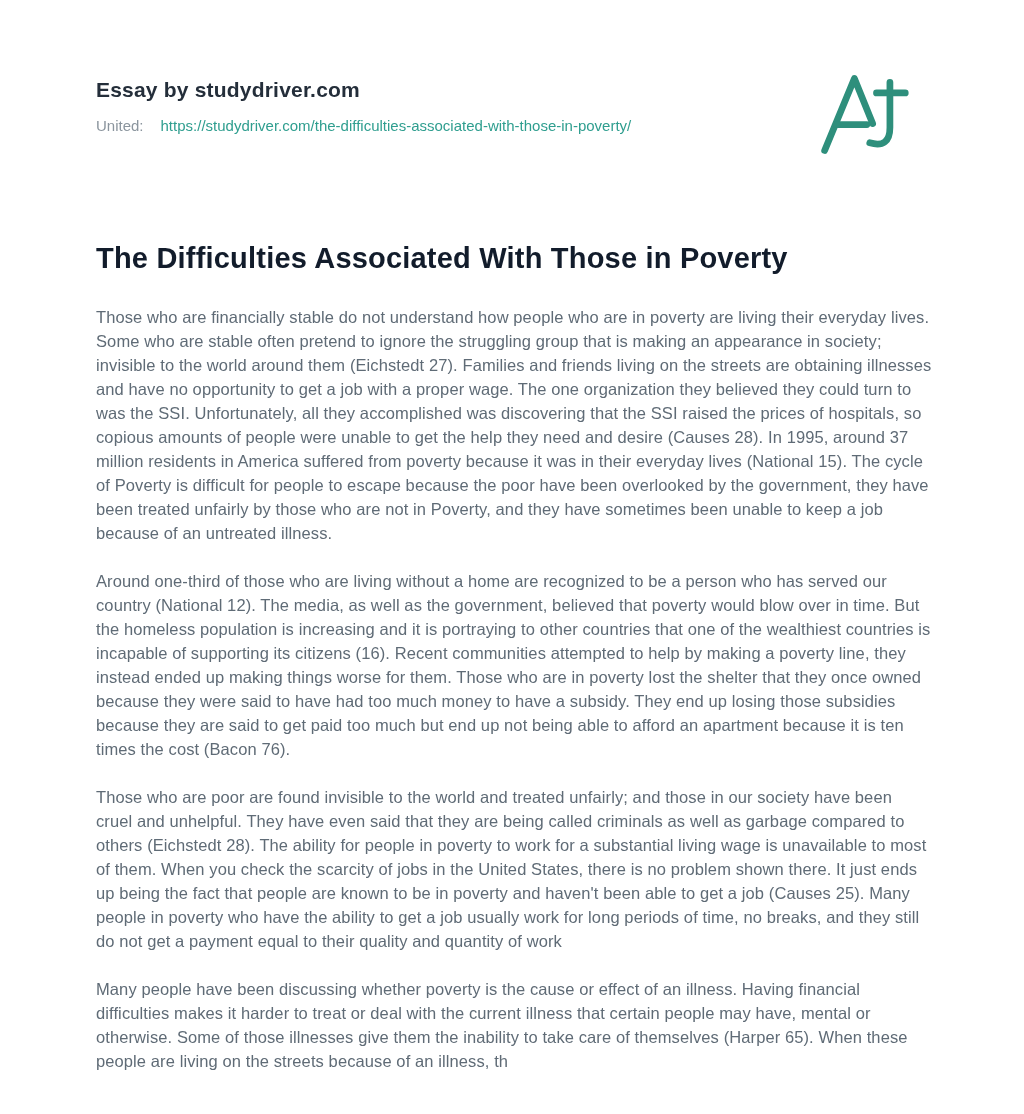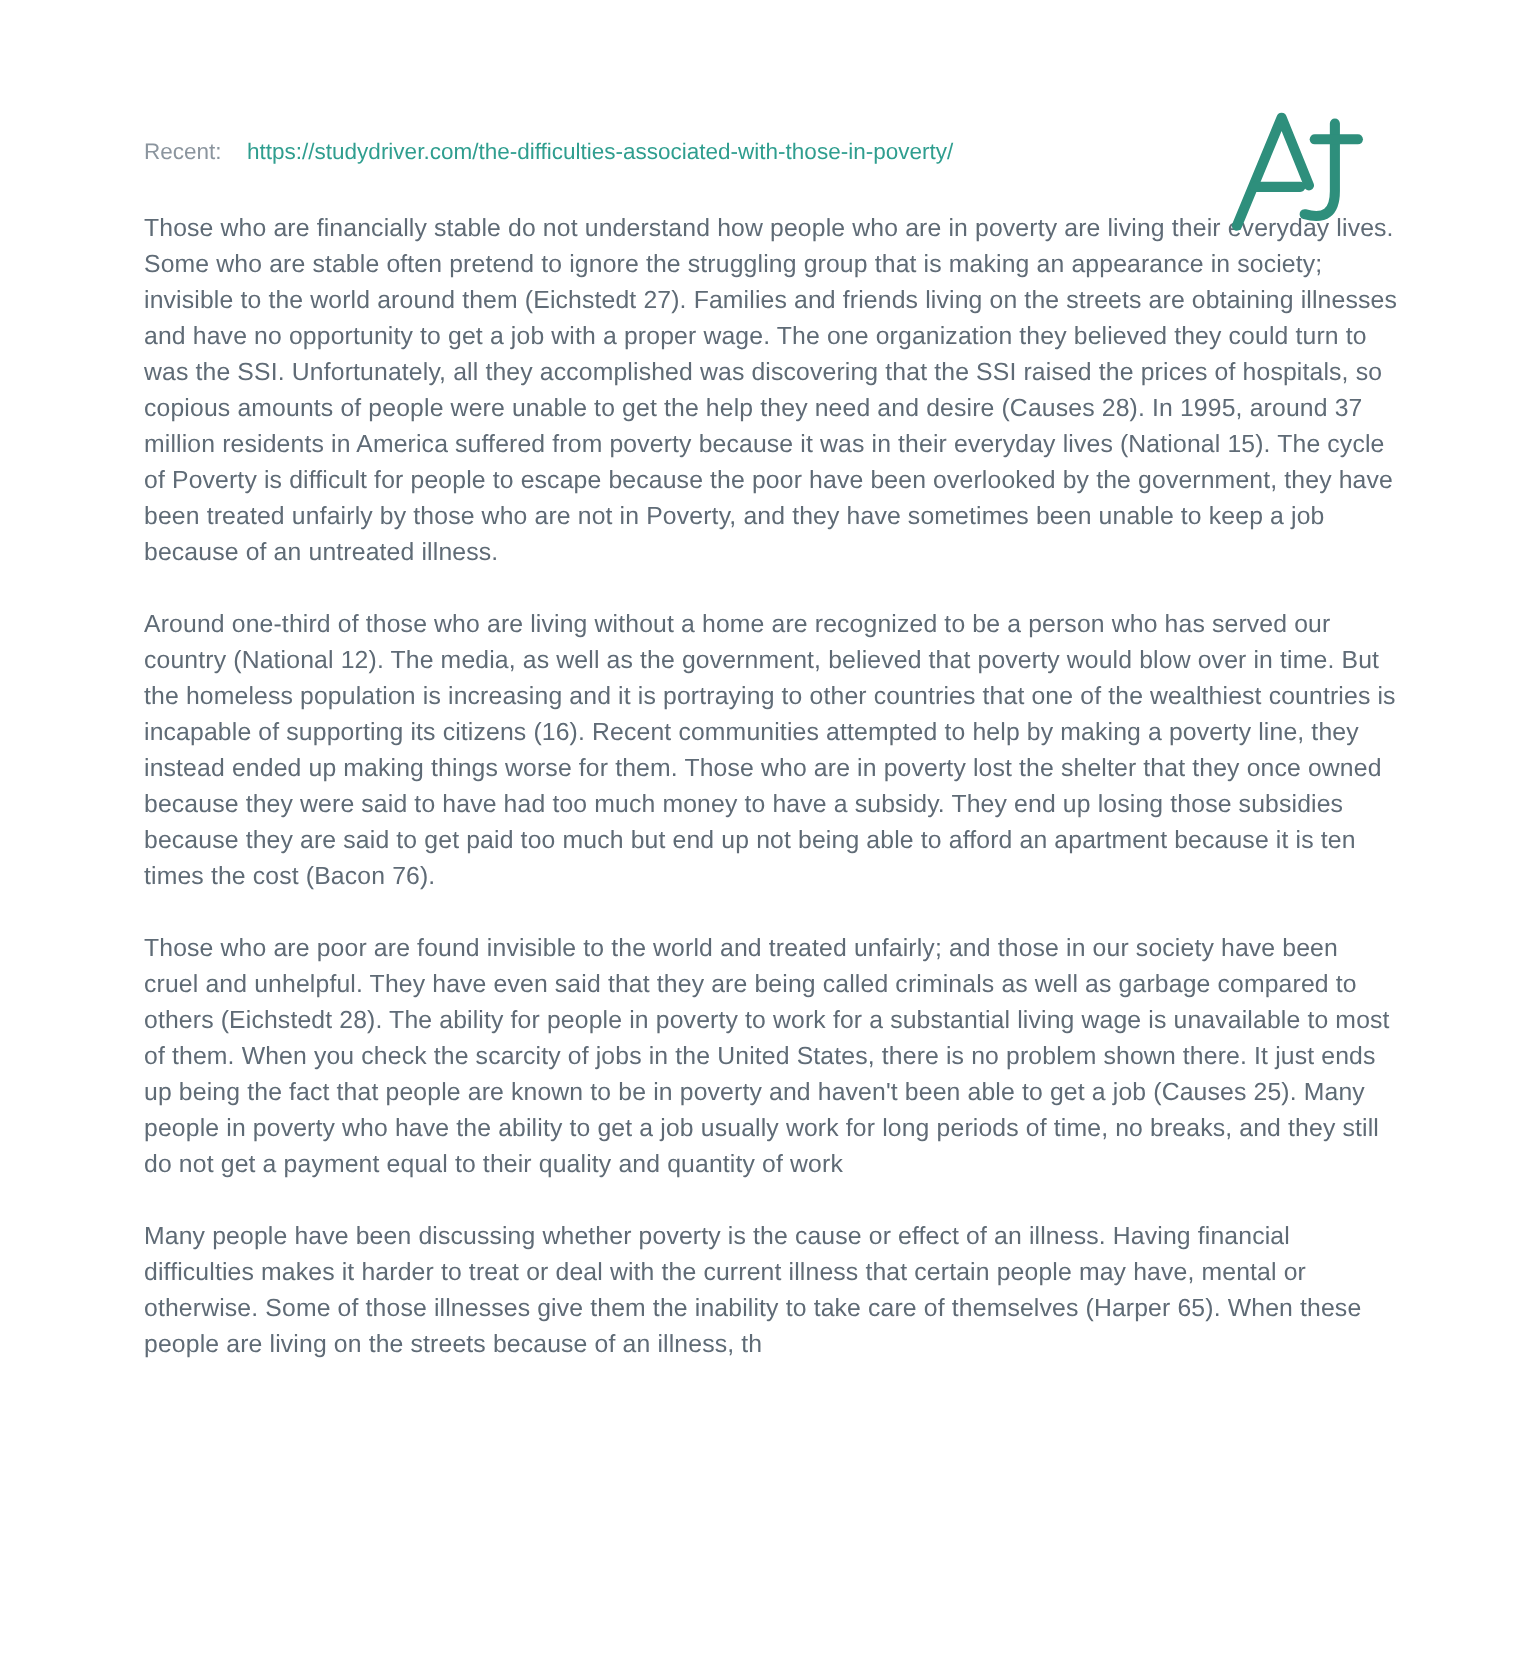--- a/index.html
+++ b/index.html
@@ -63,36 +63,38 @@
     letter-spacing: 0.1px;
     margin-top: 19px;
   }
 </style>
 </head>
 <body>
 
 <div class="page">
 
   <header>
+    <h2 class="site-byline">Essay by studydriver.com</h2>
     <p class="source-line">
-      <span>Recent:</span><a href="#">https://studydriver.com/the-difficulties-associated-with-those-in-poverty/</a>
+      <span>United:</span><a href="#">https://studydriver.com/the-difficulties-associated-with-those-in-poverty/</a>
     </p>
     <div class="logo">
       <svg viewBox="0 0 100 100" aria-hidden="true">
         <g fill="none" stroke="#2e8f7c" stroke-width="7" stroke-linecap="round" stroke-linejoin="round">
           <path d="M 9 88 L 40 13 L 59 60"></path>
           <path d="M 21 61 L 53 61"></path>
           <path d="M 77 17 L 77 64 Q 77 86 56 80"></path>
           <path d="M 63 28 L 93 28"></path>
         </g>
       </svg>
     </div>
   </header>
 
   <main>
+    <h1 class="essay-title">The Difficulties Associated With Those in Poverty</h1>
 
     <div class="essay-body">
       <p>Those who are financially stable do not understand how people who are in poverty are living their everyday lives. Some who are stable often pretend to ignore the struggling group that is making an appearance in society; invisible to the world around them (Eichstedt 27). Families and friends living on the streets are obtaining illnesses and have no opportunity to get a job with a proper wage. The one organization they believed they could turn to was the SSI. Unfortunately, all they accomplished was discovering that the SSI raised the prices of hospitals, so copious amounts of people were unable to get the help they need and desire (Causes 28). In 1995, around 37 million residents in America suffered from poverty because it was in their everyday lives (National 15). The cycle of Poverty is difficult for people to escape because the poor have been overlooked by the government, they have been treated unfairly by those who are not in Poverty, and they have sometimes been unable to keep a job because of an untreated illness.</p>
       <p>Around one-third of those who are living without a home are recognized to be a person who has served our country (National 12). The media, as well as the government, believed that poverty would blow over in time. But the homeless population is increasing and it is portraying to other countries that one of the wealthiest countries is incapable of supporting its citizens (16). Recent communities attempted to help by making a poverty line, they instead ended up making things worse for them. Those who are in poverty lost the shelter that they once owned because they were said to have had too much money to have a subsidy. They end up losing those subsidies because they are said to get paid too much but end up not being able to afford an apartment because it is ten times the cost (Bacon 76).</p>
       <p>Those who are poor are found invisible to the world and treated unfairly; and those in our society have been cruel and unhelpful. They have even said that they are being called criminals as well as garbage compared to others (Eichstedt 28). The ability for people in poverty to work for a substantial living wage is unavailable to most of them. When you check the scarcity of jobs in the United States, there is no problem shown there. It just ends up being the fact that people are known to be in poverty and haven't been able to get a job (Causes 25). Many people in poverty who have the ability to get a job usually work for long periods of time, no breaks, and they still do not get a payment equal to their quality and quantity of work</p>
       <p>Many people have been discussing whether poverty is the cause or effect of an illness. Having financial difficulties makes it harder to treat or deal with the current illness that certain people may have, mental or otherwise. Some of those illnesses give them the inability to take care of themselves (Harper 65). When these people are living on the streets because of an illness, th</p>
     </div>
   </main>
 
 </div>

